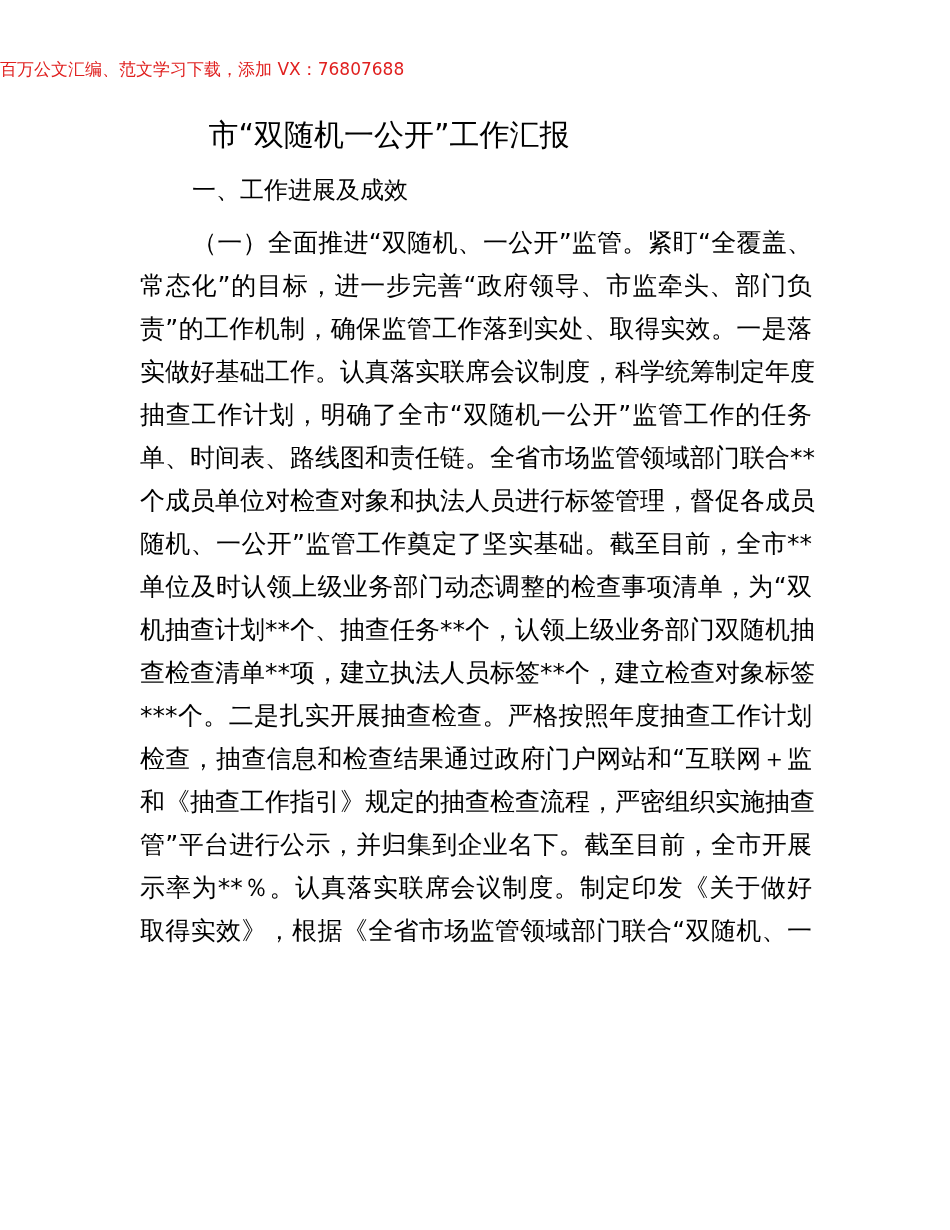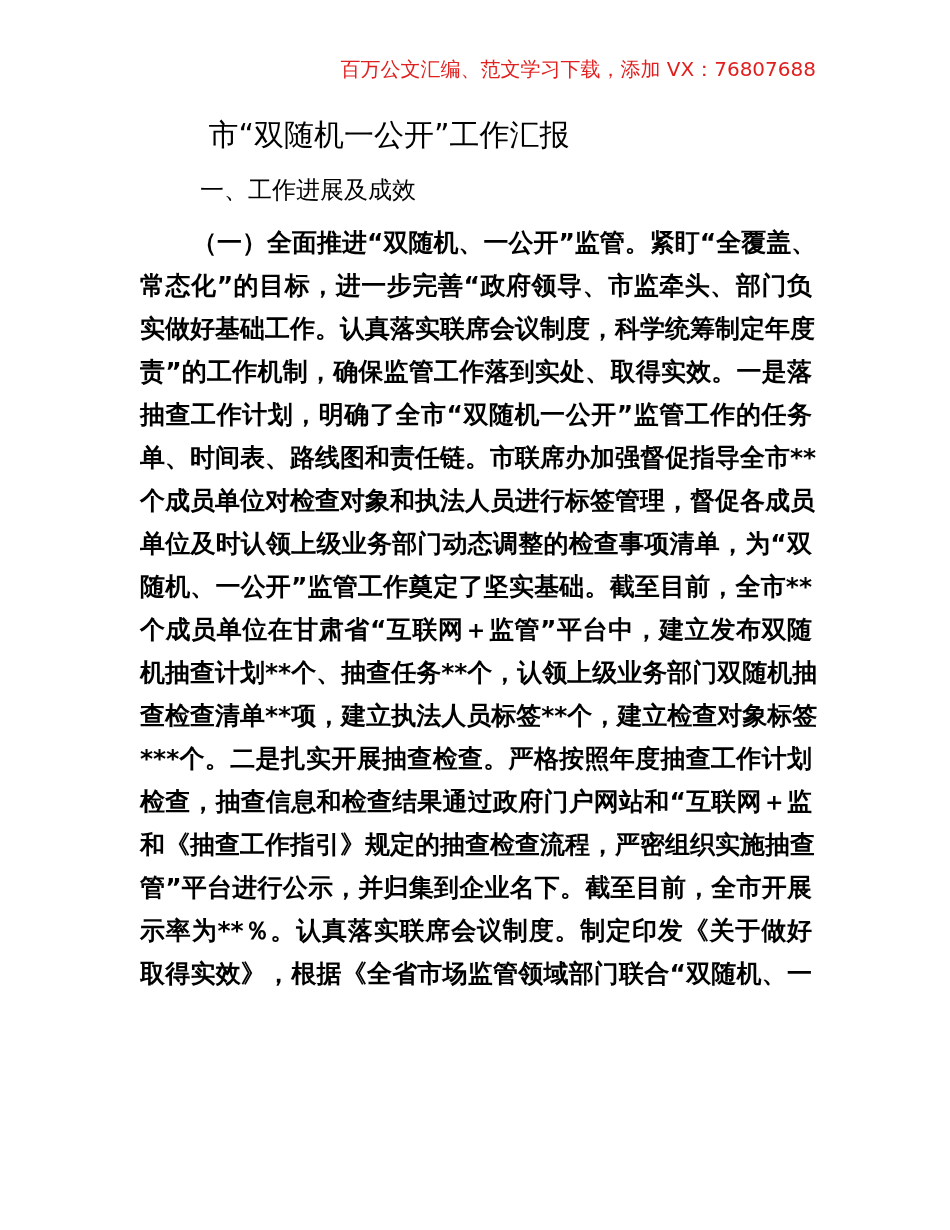--- a/index.html
+++ b/index.html
@@ -20,22 +20,22 @@
     left: 0; top: 0;
     width: 950px;
     height: 1230px;
     background: #ffffff;
   }
   .watermark {
     position: absolute;
     top: 56px;
     left: 0;
     width: 816px;
-    text-align: right;
-    font-size: 20px;
+    text-align: left;
+    font-size: 17px;
     line-height: 26px;
     color: #e0201f;
     letter-spacing: 0px;
   }
   .doc-title {
     position: absolute;
     top: 112px;
     left: 0;
     width: 778px;
     text-align: center;
@@ -43,28 +43,26 @@
     line-height: 46px;
     color: #000000;
   }
   .section-heading {
     position: absolute;
     top: 170px;
     left: 192px;
     font-size: 24px;
     line-height: 40px;
     color: #000000;
-    margin-left: 8px;
   }
   .body-lines {
     position: absolute;
     top: 221px;
     left: 140px;
     width: 672px;
-    font-weight: bold;
   }
   .line {
     height: 43px;
     line-height: 43px;
     font-size: 25px;
     white-space: nowrap;
     text-align: justify;
     text-align-last: justify;
     color: #000000;
   }
@@ -78,28 +76,27 @@
 <div class="page">
   <div class="watermark">百万公文汇编、范文学习下载，添加 VX：76807688</div>
 
   <div class="doc-title">市“双随机一公开”工作汇报</div>
 
   <div class="section-heading">一、工作进展及成效</div>
 
   <div class="body-lines">
     <div class="line indent">（一）全面推进“双随机、一公开”监管。紧盯“全覆盖、</div>
     <div class="line">常态化”的目标，进一步完善“政府领导、市监牵头、部门负</div>
+    <div class="line">责”的工作机制，确保监管工作落到实处、取得实效。一是落</div>
     <div class="line">实做好基础工作。认真落实联席会议制度，科学统筹制定年度</div>
-    <div class="line">责”的工作机制，确保监管工作落到实处、取得实效。一是落</div>
     <div class="line">抽查工作计划，明确了全市“双随机一公开”监管工作的任务</div>
-    <div class="line">单、时间表、路线图和责任链。市联席办加强督促指导全市**</div>
+    <div class="line">单、时间表、路线图和责任链。全省市场监管领域部门联合**</div>
     <div class="line">个成员单位对检查对象和执法人员进行标签管理，督促各成员</div>
+    <div class="line">随机、一公开”监管工作奠定了坚实基础。截至目前，全市**</div>
     <div class="line">单位及时认领上级业务部门动态调整的检查事项清单，为“双</div>
-    <div class="line">随机、一公开”监管工作奠定了坚实基础。截至目前，全市**</div>
-    <div class="line">个成员单位在甘肃省“互联网＋监管”平台中，建立发布双随</div>
     <div class="line">机抽查计划**个、抽查任务**个，认领上级业务部门双随机抽</div>
     <div class="line">查检查清单**项，建立执法人员标签**个，建立检查对象标签</div>
     <div class="line">***个。二是扎实开展抽查检查。严格按照年度抽查工作计划</div>
     <div class="line">检查，抽查信息和检查结果通过政府门户网站和“互联网＋监</div>
     <div class="line">和《抽查工作指引》规定的抽查检查流程，严密组织实施抽查</div>
     <div class="line">管”平台进行公示，并归集到企业名下。截至目前，全市开展</div>
     <div class="line">示率为**％。认真落实联席会议制度。制定印发《关于做好</div>
     <div class="line">取得实效》，根据《全省市场监管领域部门联合“双随机、一</div>
   </div>
 </div>

